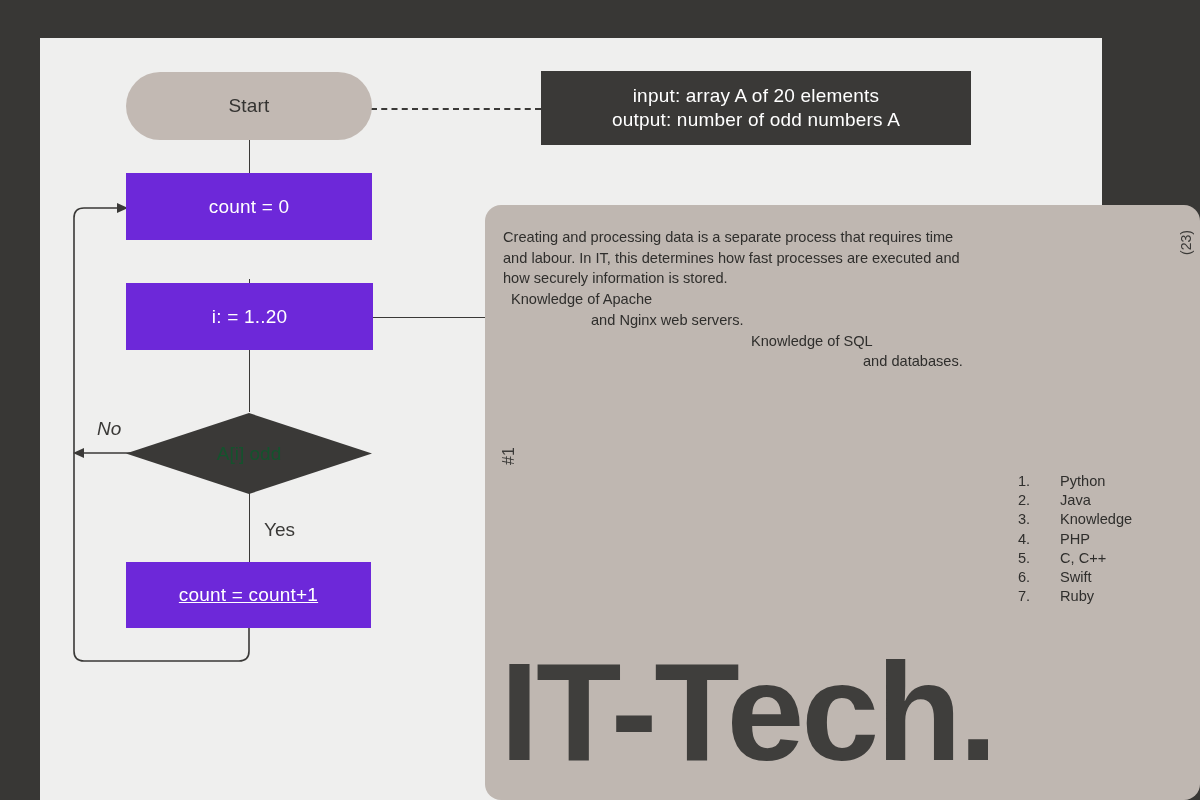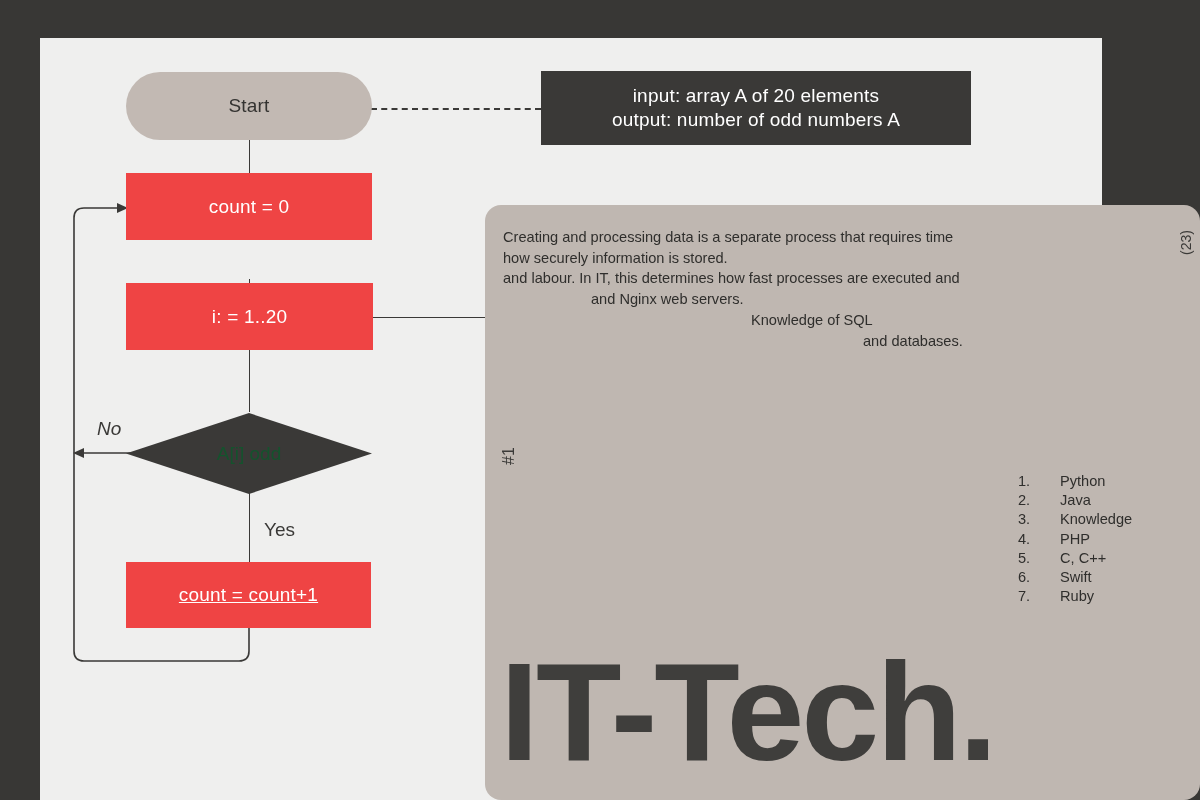--- a/index.html
+++ b/index.html
@@ -42,21 +42,21 @@
     display: flex;
     align-items: center;
     justify-content: center;
     box-sizing: border-box;
     color: #ffffff;
     font-size: 19px;
     letter-spacing: .2px;
     text-align: center;
     line-height: 1.25;
   }
-  .node.proc { background: #ef4444; justify-content: center; }
+  .node.proc { background: #6d28d9; justify-content: center; }
   .node.term {
     background: #c2b9b3;
     color: #343331;
     border-radius: 40px;
   }
   .node.note {
     background: #3a3937;
     flex-direction: column;
     padding: 10px 20px;
   }
@@ -224,22 +224,23 @@
     </div>
 
     <span class="edge-label" style="left:57px; top:380px;font-style:italic;">No</span>
     <span class="edge-label" style="left:224px; top:481px;">Yes</span>
   </div>
 
   <div id="beige-panel">
 
     <div id="body-copy">
       <div class="l1">Creating and processing data is a separate process that requires time</div>
+      <div class="l1">and labour. In IT, this determines how fast processes are executed and</div>
       <div class="l1">how securely information is stored.</div>
-      <div class="l1">and labour. In IT, this determines how fast processes are executed and</div>
+      <div class="l2">Knowledge of Apache</div>
       <div class="l3">and Nginx web servers.</div>
       <div class="l4">Knowledge of SQL</div>
       <div class="l5">and databases.</div>
     </div>
   </div>
 
   <div id="marker-hash">#1</div>
   <div id="marker-page">(23)</div>
 
   <ul id="lang-list">

